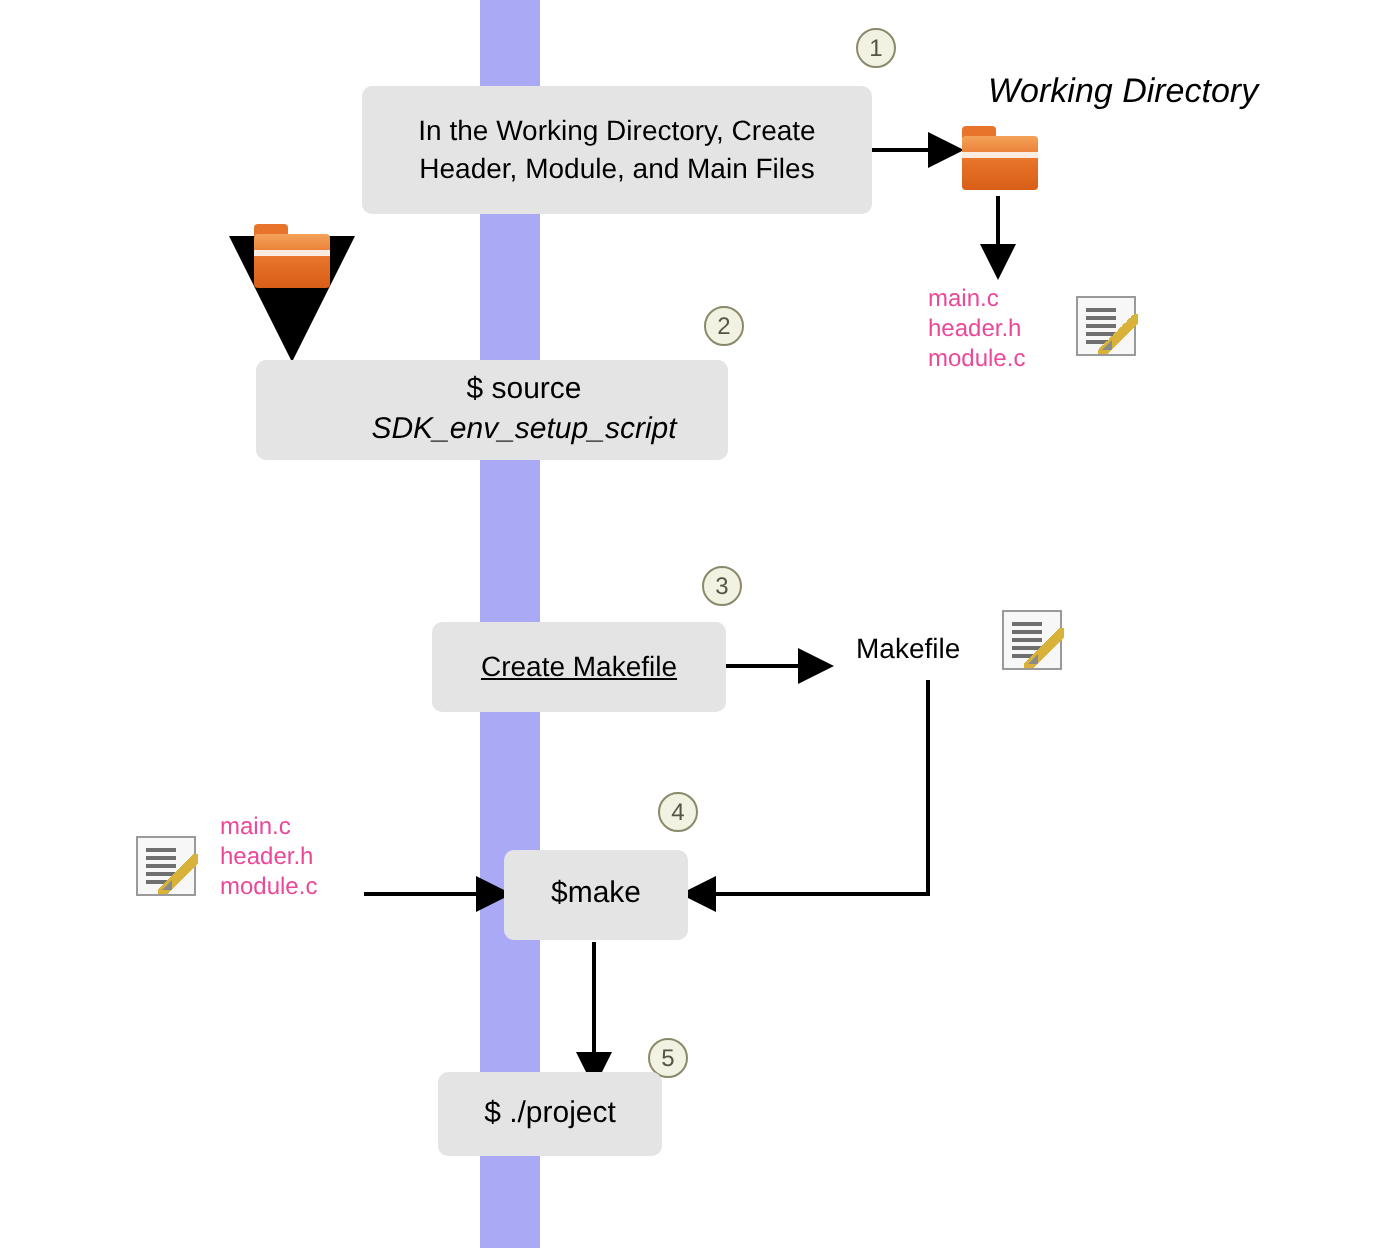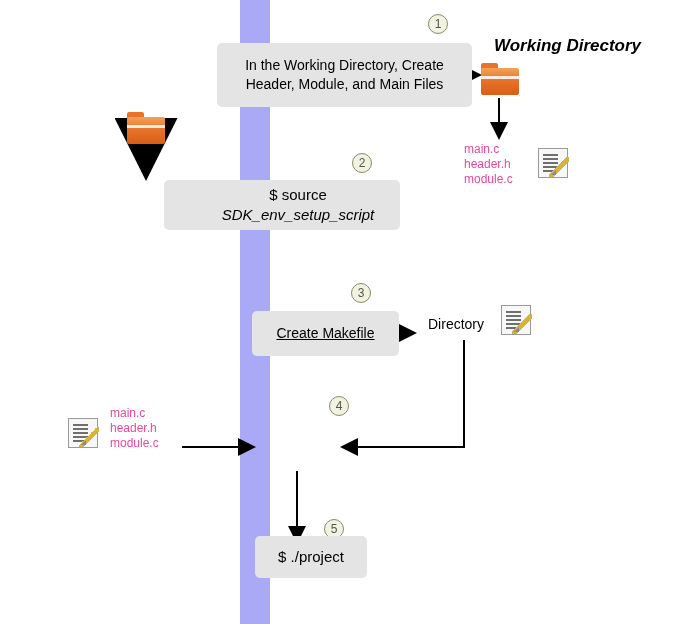--- a/index.html
+++ b/index.html
@@ -27,21 +27,20 @@
     border-radius: 5px;
     color: #000000;
     display: flex;
     align-items: center;
     justify-content: center;
     text-align: center;
     font-size: 14px;
     line-height: 1.35;
     padding: 4px 10px;
     box-sizing: border-box;
-    margin-left: 36px;
   }
   .box.mono-ish { font-size: 15px; }
   .box em { font-style: italic; }
 
   
   .step {
     position: absolute;
     width: 20px;
     height: 20px;
     border-radius: 50%;
@@ -51,21 +50,21 @@
     font-size: 12px;
     display: flex;
     align-items: center;
     justify-content: center;
     box-sizing: border-box;
   }
 
   
   .heading {
     position: absolute;
-    font-weight: bold;
+    font-weight: normal;
     font-style: italic;
     font-size: 17px;
     color: #000000;
     white-space: nowrap;
   }
 
   
   .text {
     position: absolute;
     font-size: 12px;
@@ -193,20 +192,21 @@
 Header, Module, and Main Files</div>
 
   <div class="box mono-ish" style="left:128px; top:180px; width:236px; height:50px;padding-left:42px;">
     <span>
       <span>$ source </span><em>SDK_env_setup_script</em>
     </span>
   </div>
 
   <div class="box" style="left:216px; top:311px; width:147px; height:45px;text-decoration:underline;">Create Makefile</div>
 
+  <div class="box mono-ish" style="left:252px; top:425px; width:92px; height:45px;">$make</div>
 
   <div class="box mono-ish" style="left:219px; top:536px; width:112px; height:42px;">$ ./project</div>
 
   <div class="folder" style="left:481px; top:63px;">
     <div class="tab"></div>
       <div class="body"></div>
       <div class="stripe"></div>
   </div>
 
   <div class="folder" style="left:127px; top:112px;">
@@ -216,21 +216,21 @@
   </div>
 
   <div class="text" style="left:464px; top:142px;">main.c
 header.h
 module.c</div>
   <div class="doc" style="left:538px; top:148px;">
     <div class="lines"></div>
       <div class="pencil"></div>
   </div>
 
-  <div class="label" style="left:428px; top:316px;">Directory</div>
+  <div class="label" style="left:428px; top:316px;">Makefile</div>
   <div class="doc" style="left:501px; top:305px;">
     <div class="lines"></div>
       <div class="pencil"></div>
   </div>
 
   <div class="doc" style="left:68px; top:418px;">
     <div class="lines"></div>
       <div class="pencil"></div>
   </div>
   <div class="text" style="left:110px; top:406px;">main.c

